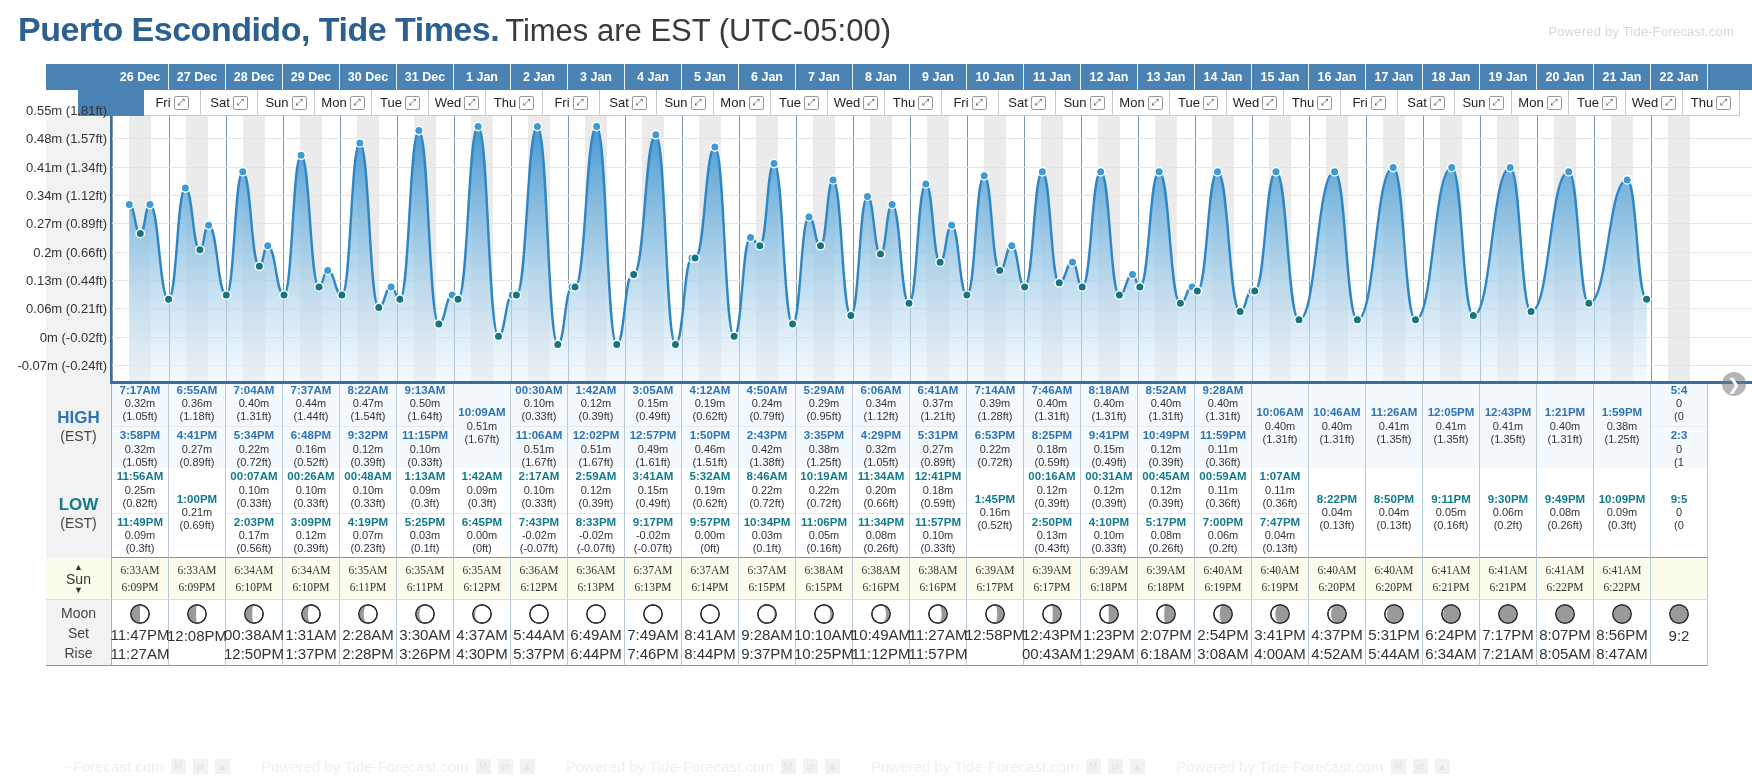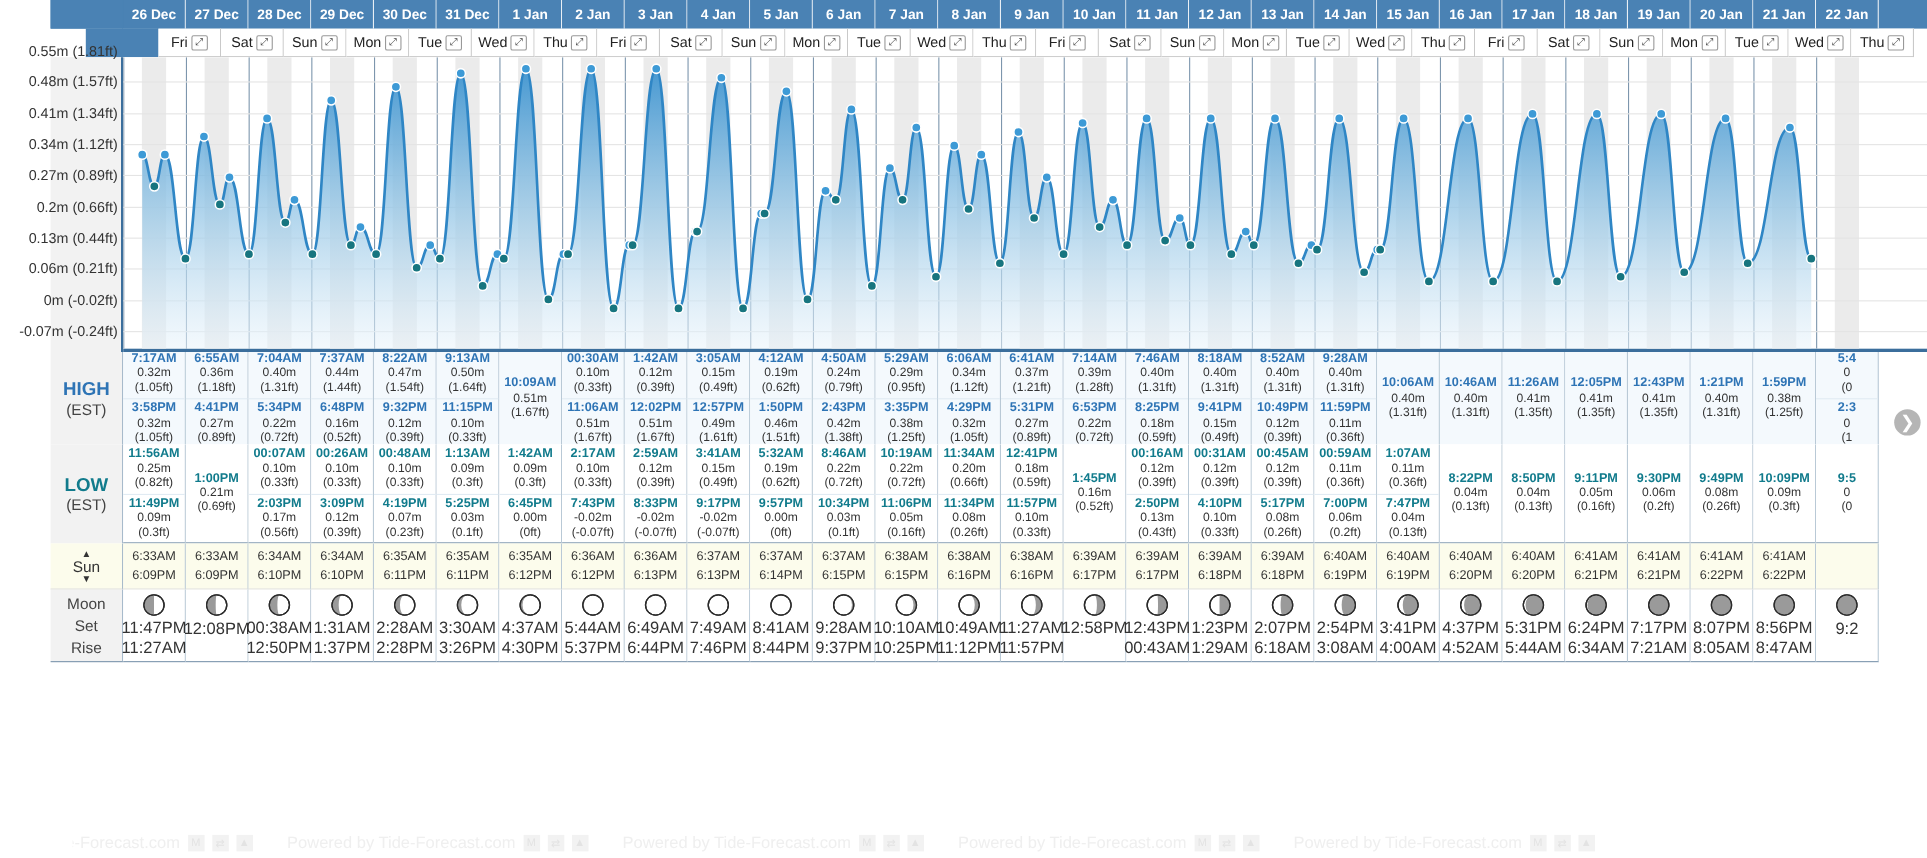--- a/index.html
+++ b/index.html
@@ -99,21 +99,21 @@
   .ev + .ev { border-top:1px solid #e1ebf3; margin-top:2px; padding-top:2px; }
   .ev .t { font-size:11.5px; font-weight:bold; line-height:1.18; }
   .row-high .ev .t { color:#2e74b5; }
   .row-low  .ev .t { color:#117b8c; }
   .ev .m, .ev .f { font-size:11px; color:#333; line-height:1.18; }
   .ev.single { margin:auto 0; }
 
   
   .row-sun .tcell {
     background:#fcfcec; height:42px; border-bottom:1px solid #ddd;
-    align-items:center; gap:3px; justify-content:center;
+    align-items:center; gap:3px; justify-content:center;font-family:Liberation Serif, serif;
   }
   .row-sun .lbl { background:#fcfcec; border-bottom:1px solid #ddd; }
   .sun-lbl { display:flex; flex-direction:column; align-items:center; line-height:1; }
   .sun-lbl .ar { font-size:9px; color:#333; }
   .sun-lbl .tx { font-size:14px; color:#333; }
   .st { font-size:11.5px; color:#333; text-align:center; line-height:1.25; }
 
   
   .row-moon .tcell {
     background:#fff; height:66px; align-items:center; gap:1px;
@@ -140,20 +140,24 @@
     white-space:nowrap; display:flex; align-items:center; gap:7px;
   }
   .wm .sq { width:15px; height:15px; background:#f2f2f2; color:#e3e3e3;
             font-size:10px; display:flex; align-items:center; justify-content:center; }
 </style>
 </head>
 <body>
 
 <div class="page">
 
+  <div class="titlebar">
+    <span class="title-main">Puerto Escondido, Tide Times.</span><span class="title-sub">Times are EST (UTC-05:00)</span>
+    <span class="powered-top">Powered by Tide-Forecast.com</span>
+  </div>
 
   <div class="grid">
 
     <div class="rowline hdr-date">
       <div class="lbl"></div>
       <div id="dateRow" style="display:flex">
           <div class="cell-date">26 Dec</div>
           <div class="cell-date">27 Dec</div>
           <div class="cell-date">28 Dec</div>
           <div class="cell-date">29 Dec</div>

